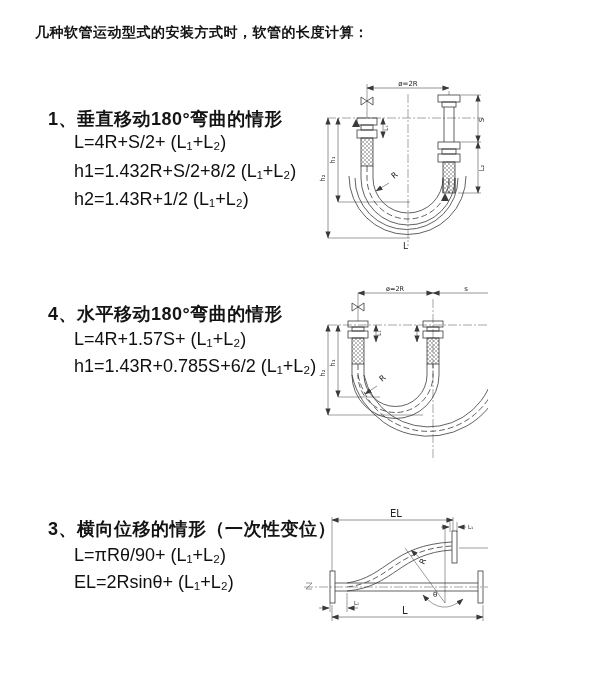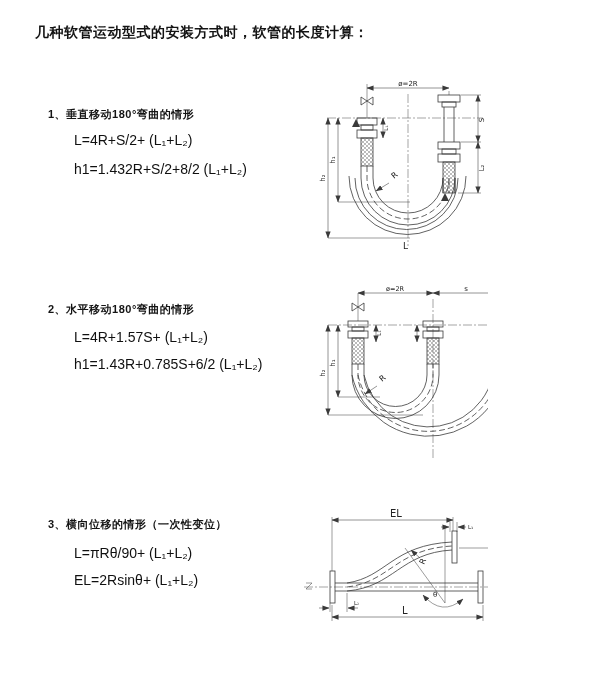--- a/index.html
+++ b/index.html
@@ -1,20 +1,20 @@
 <!DOCTYPE html>
 <html><head>
 <meta charset="utf-8">
 <style>
   html,body{margin:0;padding:0;background:#fff;}
   #page{position:relative;width:488px;height:675px;background:#ffffff;overflow:hidden;
         font-family:"Liberation Sans","DejaVu Sans",sans-serif;color:#141414;}
   .title{position:absolute;left:35px;top:24px;font-size:14px;font-weight:bold;letter-spacing:.5px;}
-  .h{position:absolute;font-size:11px;font-weight:bold;letter-spacing:.5px;white-space:nowrap;}
-  .f{position:absolute;font-size:14px;font-weight:400;white-space:nowrap;color:#101010;}
+  .h{position:absolute;font-size:18px;font-weight:bold;letter-spacing:.5px;white-space:nowrap;}
+  .f{position:absolute;font-size:18px;font-weight:400;white-space:nowrap;color:#101010;}
   svg{position:absolute;}
   .geo{stroke:#3a3a3a;stroke-width:.8;fill:none;}
   .dim{stroke:#3a3a3a;stroke-width:.55;fill:none;}
   .thin{stroke:#3a3a3a;stroke-width:.5;fill:none;}
   .cl{stroke:#4a4a4a;stroke-width:.5;fill:none;stroke-dasharray:9 2 2 2;}
   .dash{stroke-dasharray:6 3;}
   .lbl{font-family:"DejaVu Sans",sans-serif;font-size:7px;fill:#222;stroke:none;}
   .lbl-lg{font-family:"DejaVu Sans",sans-serif;font-size:10px;fill:#222;stroke:none;}
   .lbl-sm{font-family:"DejaVu Sans",sans-serif;font-size:5.5px;fill:#222;stroke:none;}
   .fill{fill:#3a3a3a;stroke:none;}
@@ -22,22 +22,23 @@
 </head>
 <body>
 
 <div id="page">
 
   <div class="title">几种软管运动型式的安装方式时，软管的长度计算：</div>
 
   <div class="h" style="left:48px;top:107px">1、垂直移动180°弯曲的情形</div>
   <div class="f" style="left:74px;top:132px">L=4R+S/2+ (L₁+L₂)</div>
   <div class="f" style="left:74px;top:161px">h1=1.432R+S/2+8/2 (L₁+L₂)</div>
-
-  <div class="h" style="left:48px;top:302px">2、水平移动180°弯曲的情形</div>
+  <div class="f" style="left:74px;top:189px">h2=1.43R+1/2 (L₁+L₂)</div>
+
+  <div class="h" style="left:48px;top:302px">4、水平移动180°弯曲的情形</div>
   <div class="f" style="left:74px;top:329px">L=4R+1.57S+ (L₁+L₂)</div>
   <div class="f" style="left:74px;top:356px">h1=1.43R+0.785S+6/2 (L₁+L₂)</div>
 
   <div class="h" style="left:48px;top:517px">3、横向位移的情形（一次性变位）</div>
   <div class="f" style="left:74px;top:545px">L=πRθ/90+ (L₁+L₂)</div>
   <div class="f" style="left:74px;top:572px">EL=2Rsinθ+ (L₁+L₂)</div>
 
   <svg style="left:315px;top:78px" width="210" height="175" viewBox="0 0 210 175">
     <defs>
       <marker id="arr" viewBox="0 0 8 6" refX="7.5" refY="3" markerWidth="7" markerHeight="5.5" markerUnits="userSpaceOnUse" orient="auto-start-reverse">

